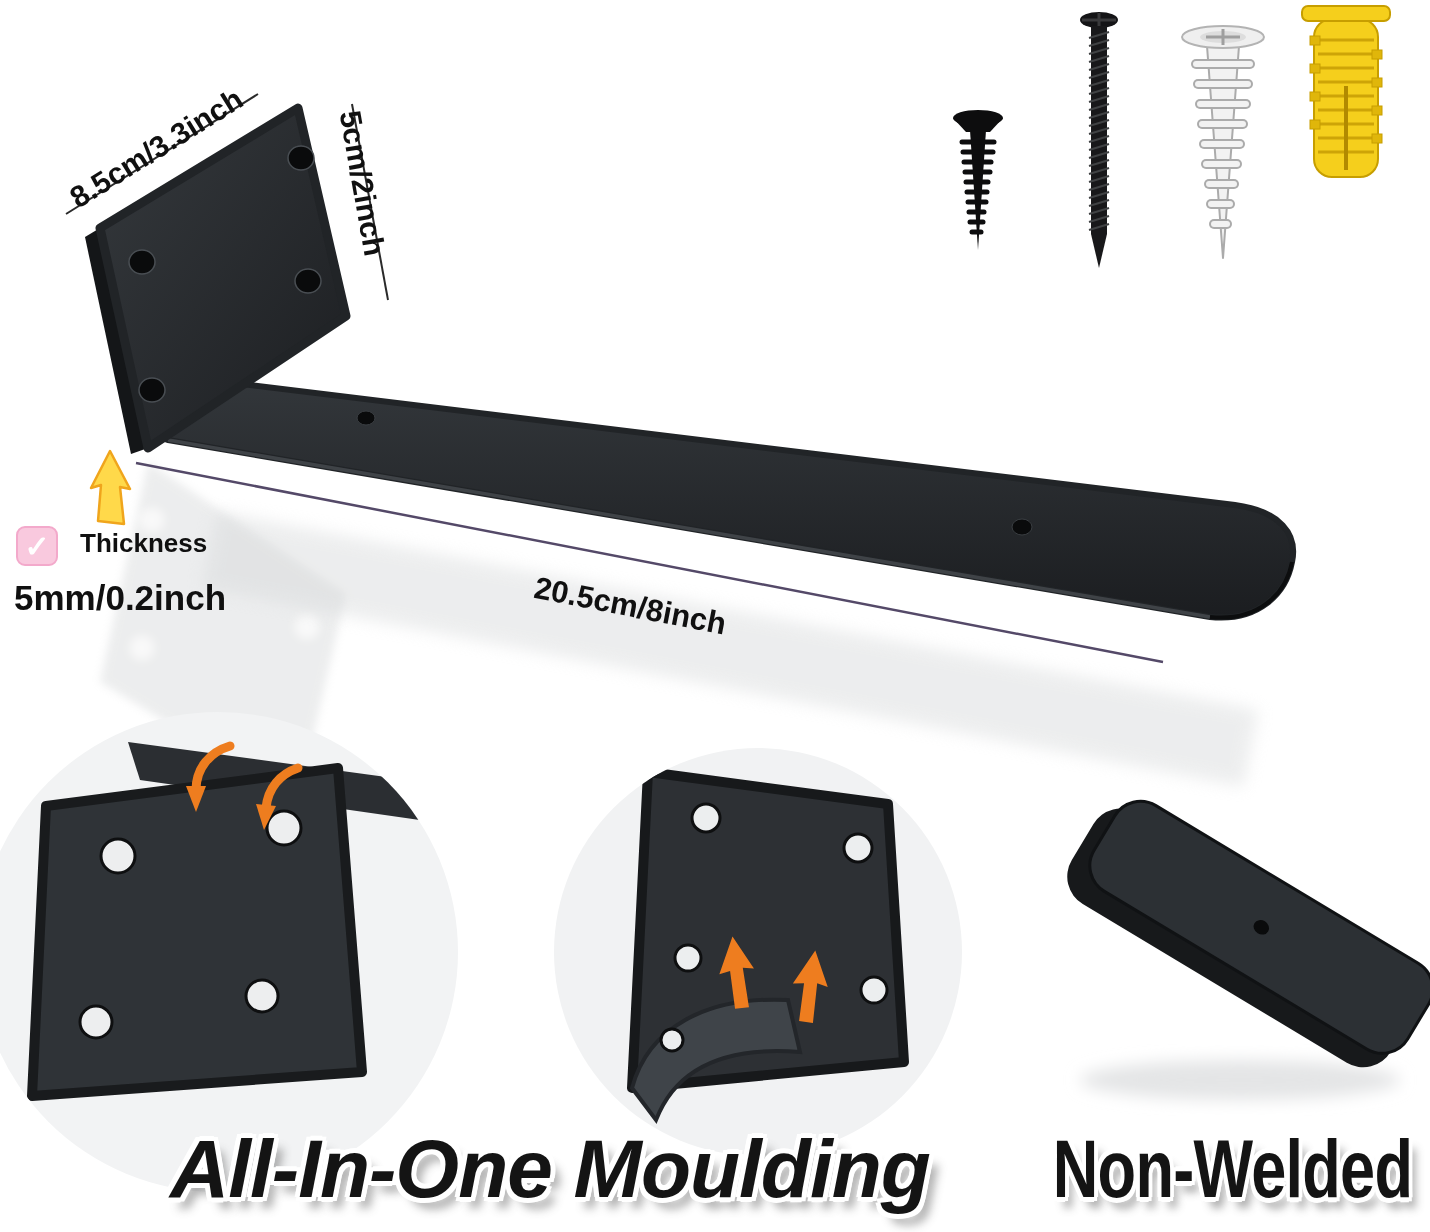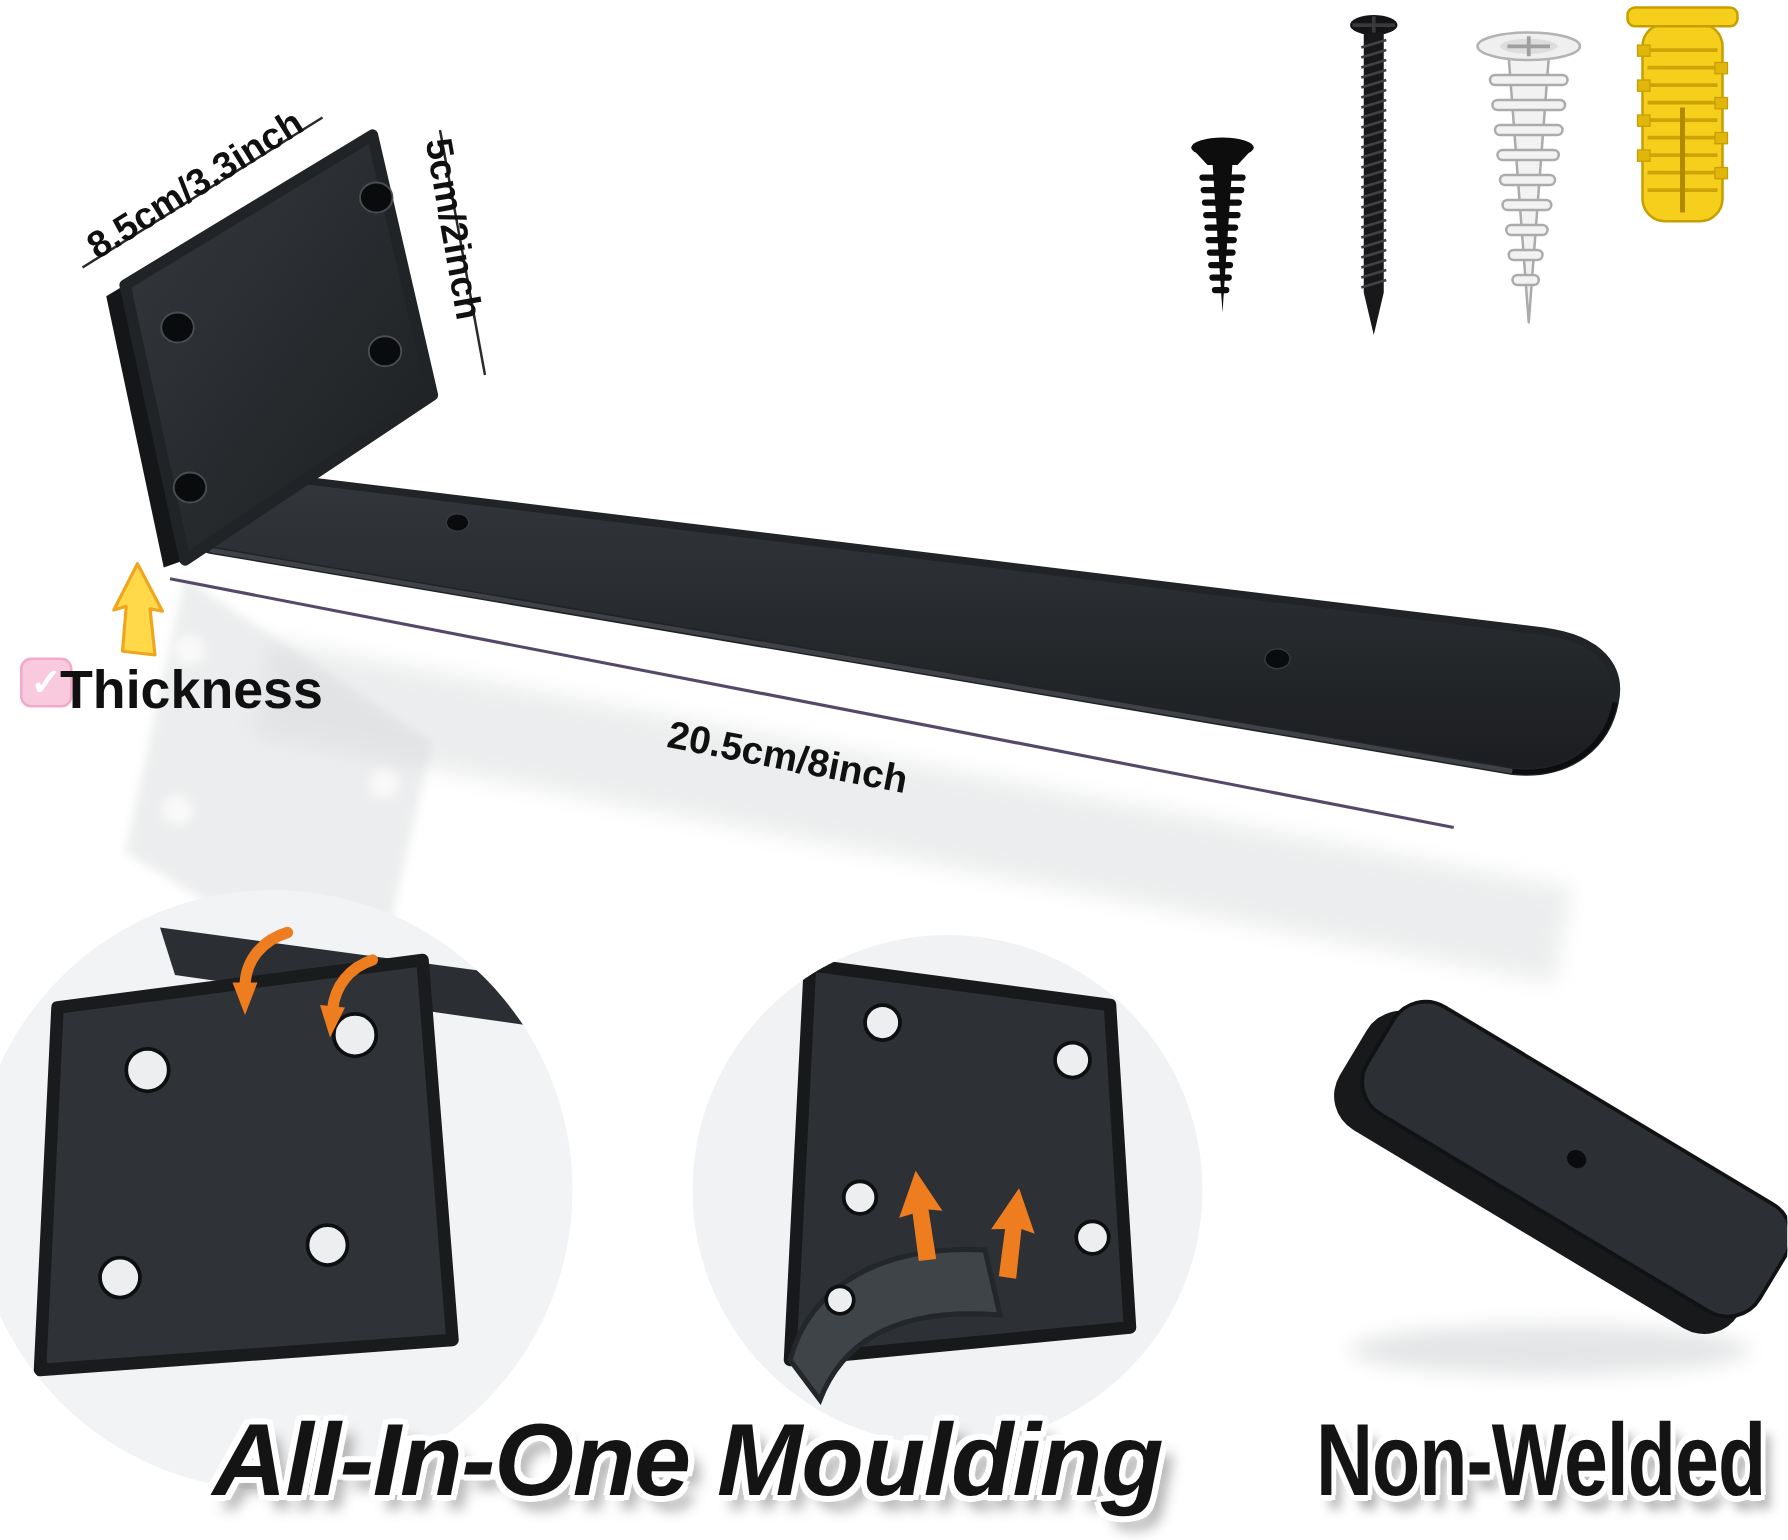--- a/index.html
+++ b/index.html
@@ -12,21 +12,21 @@
   .dim{font-size:30px;}
   .dim-width{left:64px;top:186px;transform:rotate(-32deg);transform-origin:0 0;}
   .dim-height{left:366px;top:108px;transform:rotate(80deg);transform-origin:0 0;}
   .dim-length{left:538px;top:570px;font-size:31px;transform:rotate(11deg);transform-origin:0 0;}
   .check-box{
     position:absolute;left:16px;top:526px;width:42px;height:40px;
     background:#f9c9de;border:2px solid #f3a9cb;border-radius:9px;
     display:flex;align-items:center;justify-content:center;
     color:#ffffff;font-size:30px;font-weight:700;box-sizing:border-box;
   }
-  .thick-title{left:48px;top:528px;font-size:43px;font-weight:600;}
+  .thick-title{left:80px;top:528px;font-size:26px;font-weight:600;}
   .thick-value{left:14px;top:578px;font-size:35px;font-weight:600;}
   .caption{
     position:absolute;top:1124px;font-weight:700;color:#141414;letter-spacing:-1px;
     font-size:82px;line-height:1.1;text-align:center;white-space:nowrap;
     text-shadow:
       -4px -4px 0 #fff, 4px -4px 0 #fff, -4px 4px 0 #fff, 4px 4px 0 #fff,
       -5px 0 0 #fff, 5px 0 0 #fff, 0 -5px 0 #fff, 0 5px 0 #fff,
       9px 11px 10px rgba(70,70,70,.45);
   }
   .caption-left{left:75px;width:950px;font-style:italic;}
@@ -256,16 +256,17 @@
       </g>
     </g>
   </svg>
 
   <div class="label dim dim-width">8.5cm/3.3inch</div>
   <div class="label dim dim-height">5cm/2inch</div>
   <div class="label dim dim-length">20.5cm/8inch</div>
 
   <div class="check-box">✓</div>
   <div class="label thick-title">Thickness</div>
+  <div class="label thick-value">5mm/0.2inch</div>
 
   <div class="caption caption-left">All-In-One Moulding</div>
   <div class="caption caption-right">Non-Welded</div>
 </div>
 
 </body></html>

